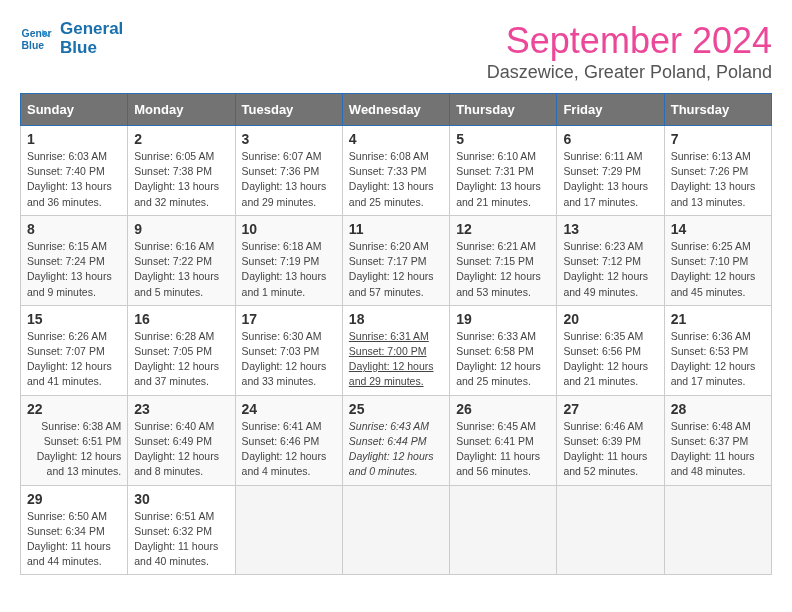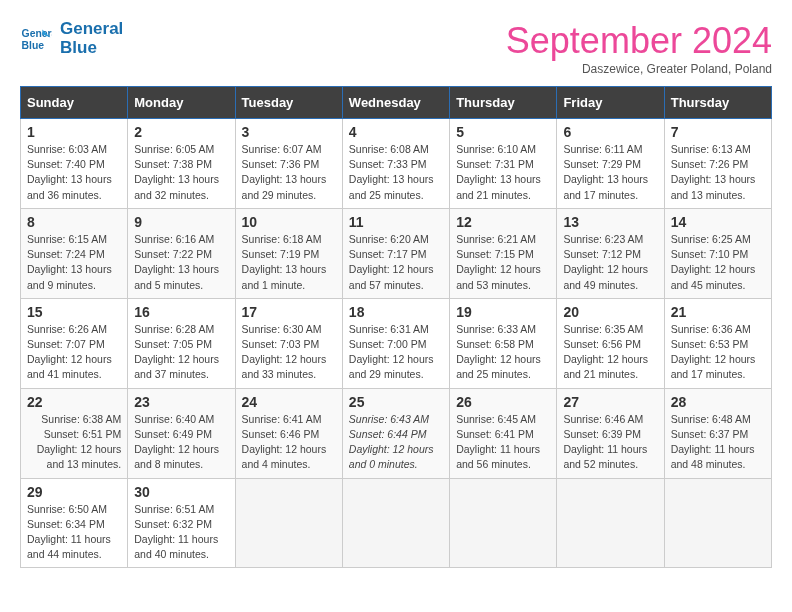--- a/index.html
+++ b/index.html
@@ -27,30 +27,30 @@
     }
     .title-section {
       text-align: right;
     }
     .month-title {
       font-size: 36px;
       color: #ec4899;
       font-weight: normal;
     }
     .subtitle {
-      font-size: 12px;
+      font-size: 18px;
       color: #555;
     }
     table {
       width: 100%;
       border-collapse: collapse;
       font-size: 11px;
     }
     thead tr th {
-      background-color: #404040;
+      background-color: #737373;
       color: #fff;
       padding: 8px 6px;
       text-align: left;
       font-size: 13px;
       font-weight: bold;
       border: 1px solid #2a6db5;
     }
     tbody tr td {
       border: 1px solid #ccc;
       vertical-align: top;
@@ -231,21 +231,21 @@
         </td>
         <td>
           <span class="day-num">17</span>
           <div class="day-info" style="white-space: pre-line;">Sunrise: 6:30 AM
 Sunset: 7:03 PM
 Daylight: 12 hours
 and 33 minutes.</div>
         </td>
         <td>
           <span class="day-num">18</span>
-          <div class="day-info" style="white-space: pre-line;">Sunrise: 6:31 AM
+          <div class="day-info" style="white-space: pre-line; text-decoration: underline;">Sunrise: 6:31 AM
 Sunset: 7:00 PM
 Daylight: 12 hours
 and 29 minutes.</div>
         </td>
         <td>
           <span class="day-num">19</span>
           <div class="day-info" style="white-space: pre-line;">Sunrise: 6:33 AM
 Sunset: 6:58 PM
 Daylight: 12 hours
 and 25 minutes.</div>

